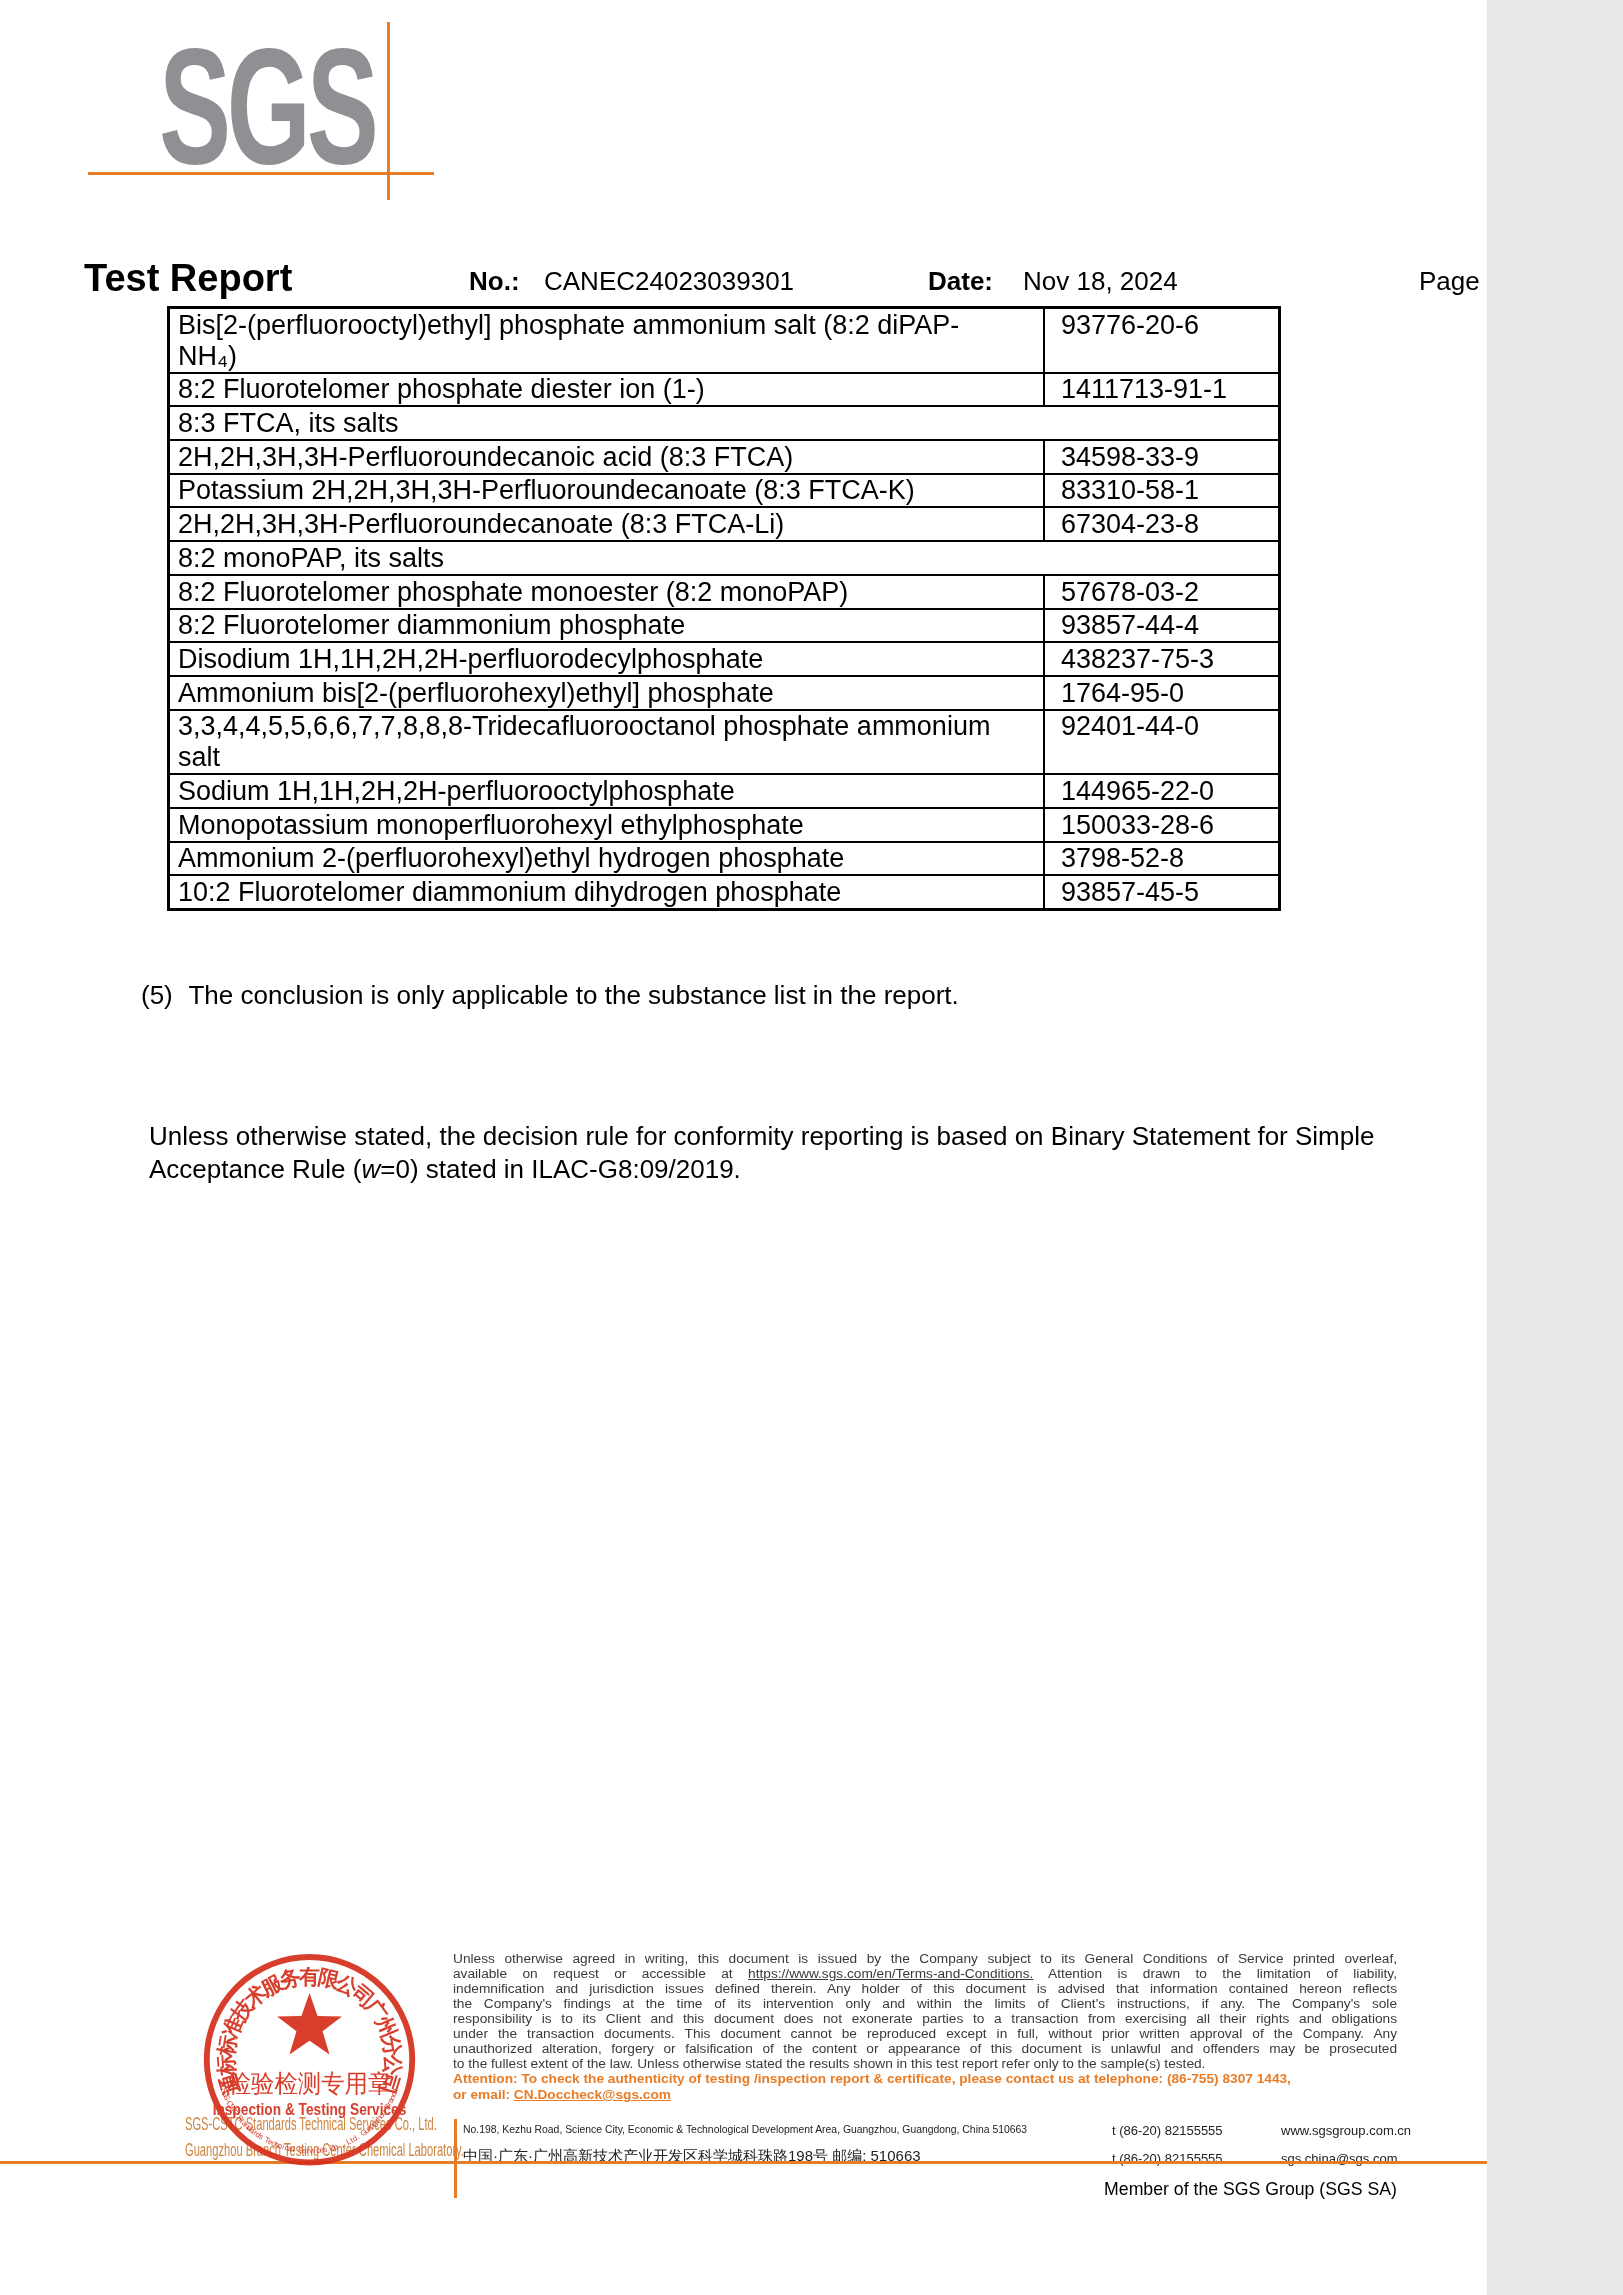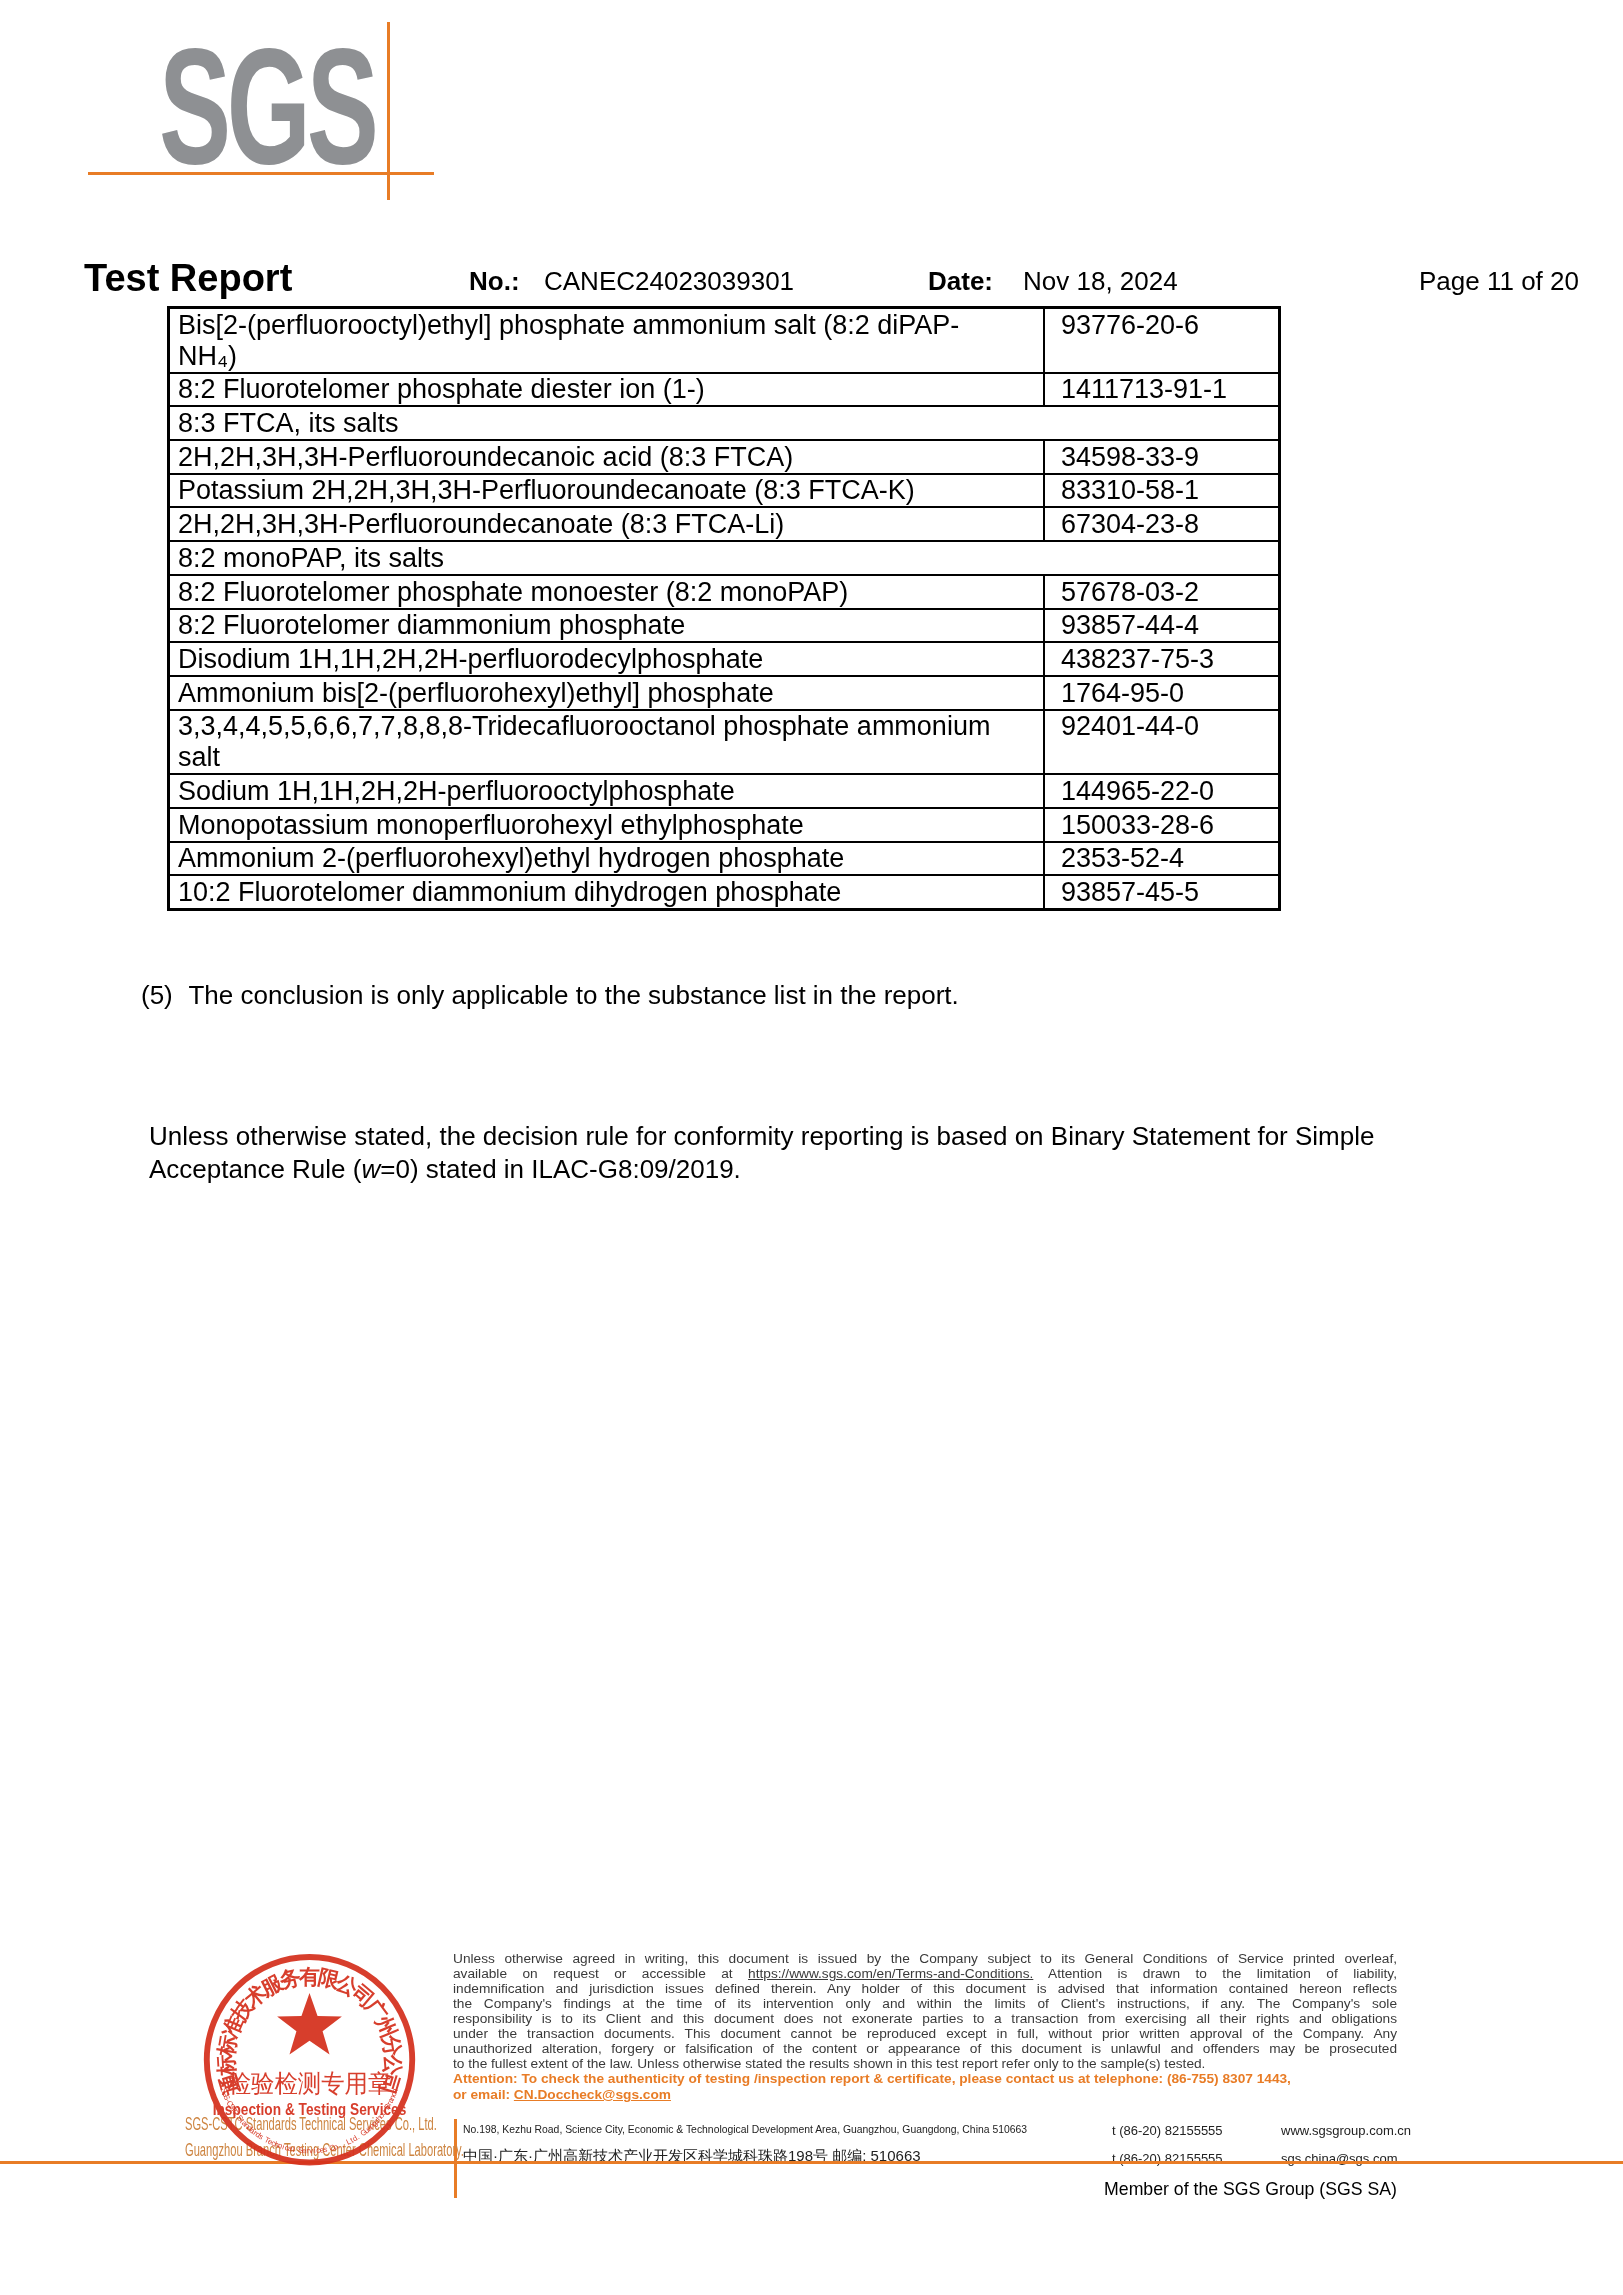--- a/index.html
+++ b/index.html
@@ -1,18 +1,18 @@
 <!DOCTYPE html>
 <html style="font-size:10.5px"><head>
 <meta charset="utf-8">
 <style>
   html,body{margin:0;padding:0;background:#e8e8e8;}
   #page{
     position:relative;
-    width:1623px;height:2295px;
+    width:1487px;height:2295px;
     background:#ffffff;
     font-family:"Liberation Sans", sans-serif;
     color:#000;
     overflow:hidden;
   }
   .abs{position:absolute;}
 
   
   #logo-text{
     left:159px;top:23.6px;
@@ -176,21 +176,21 @@
         <tr class="r1">
           <td>Sodium 1H,1H,2H,2H-perfluorooctylphosphate</td>
           <td class="cas">144965-22-0</td>
         </tr>
         <tr class="r1">
           <td>Monopotassium monoperfluorohexyl ethylphosphate</td>
           <td class="cas">150033-28-6</td>
         </tr>
         <tr class="r1">
           <td>Ammonium 2-(perfluorohexyl)ethyl hydrogen phosphate</td>
-          <td class="cas">2353-52-4</td>
+          <td class="cas">3798-52-8</td>
         </tr>
         <tr class="r1">
           <td>10:2 Fluorotelomer diammonium dihydrogen phosphate</td>
           <td class="cas">93857-45-5</td>
         </tr>
       </tbody>
   </table>
 
   <div id="note5" class="abs">
     <span>(5)</span>

